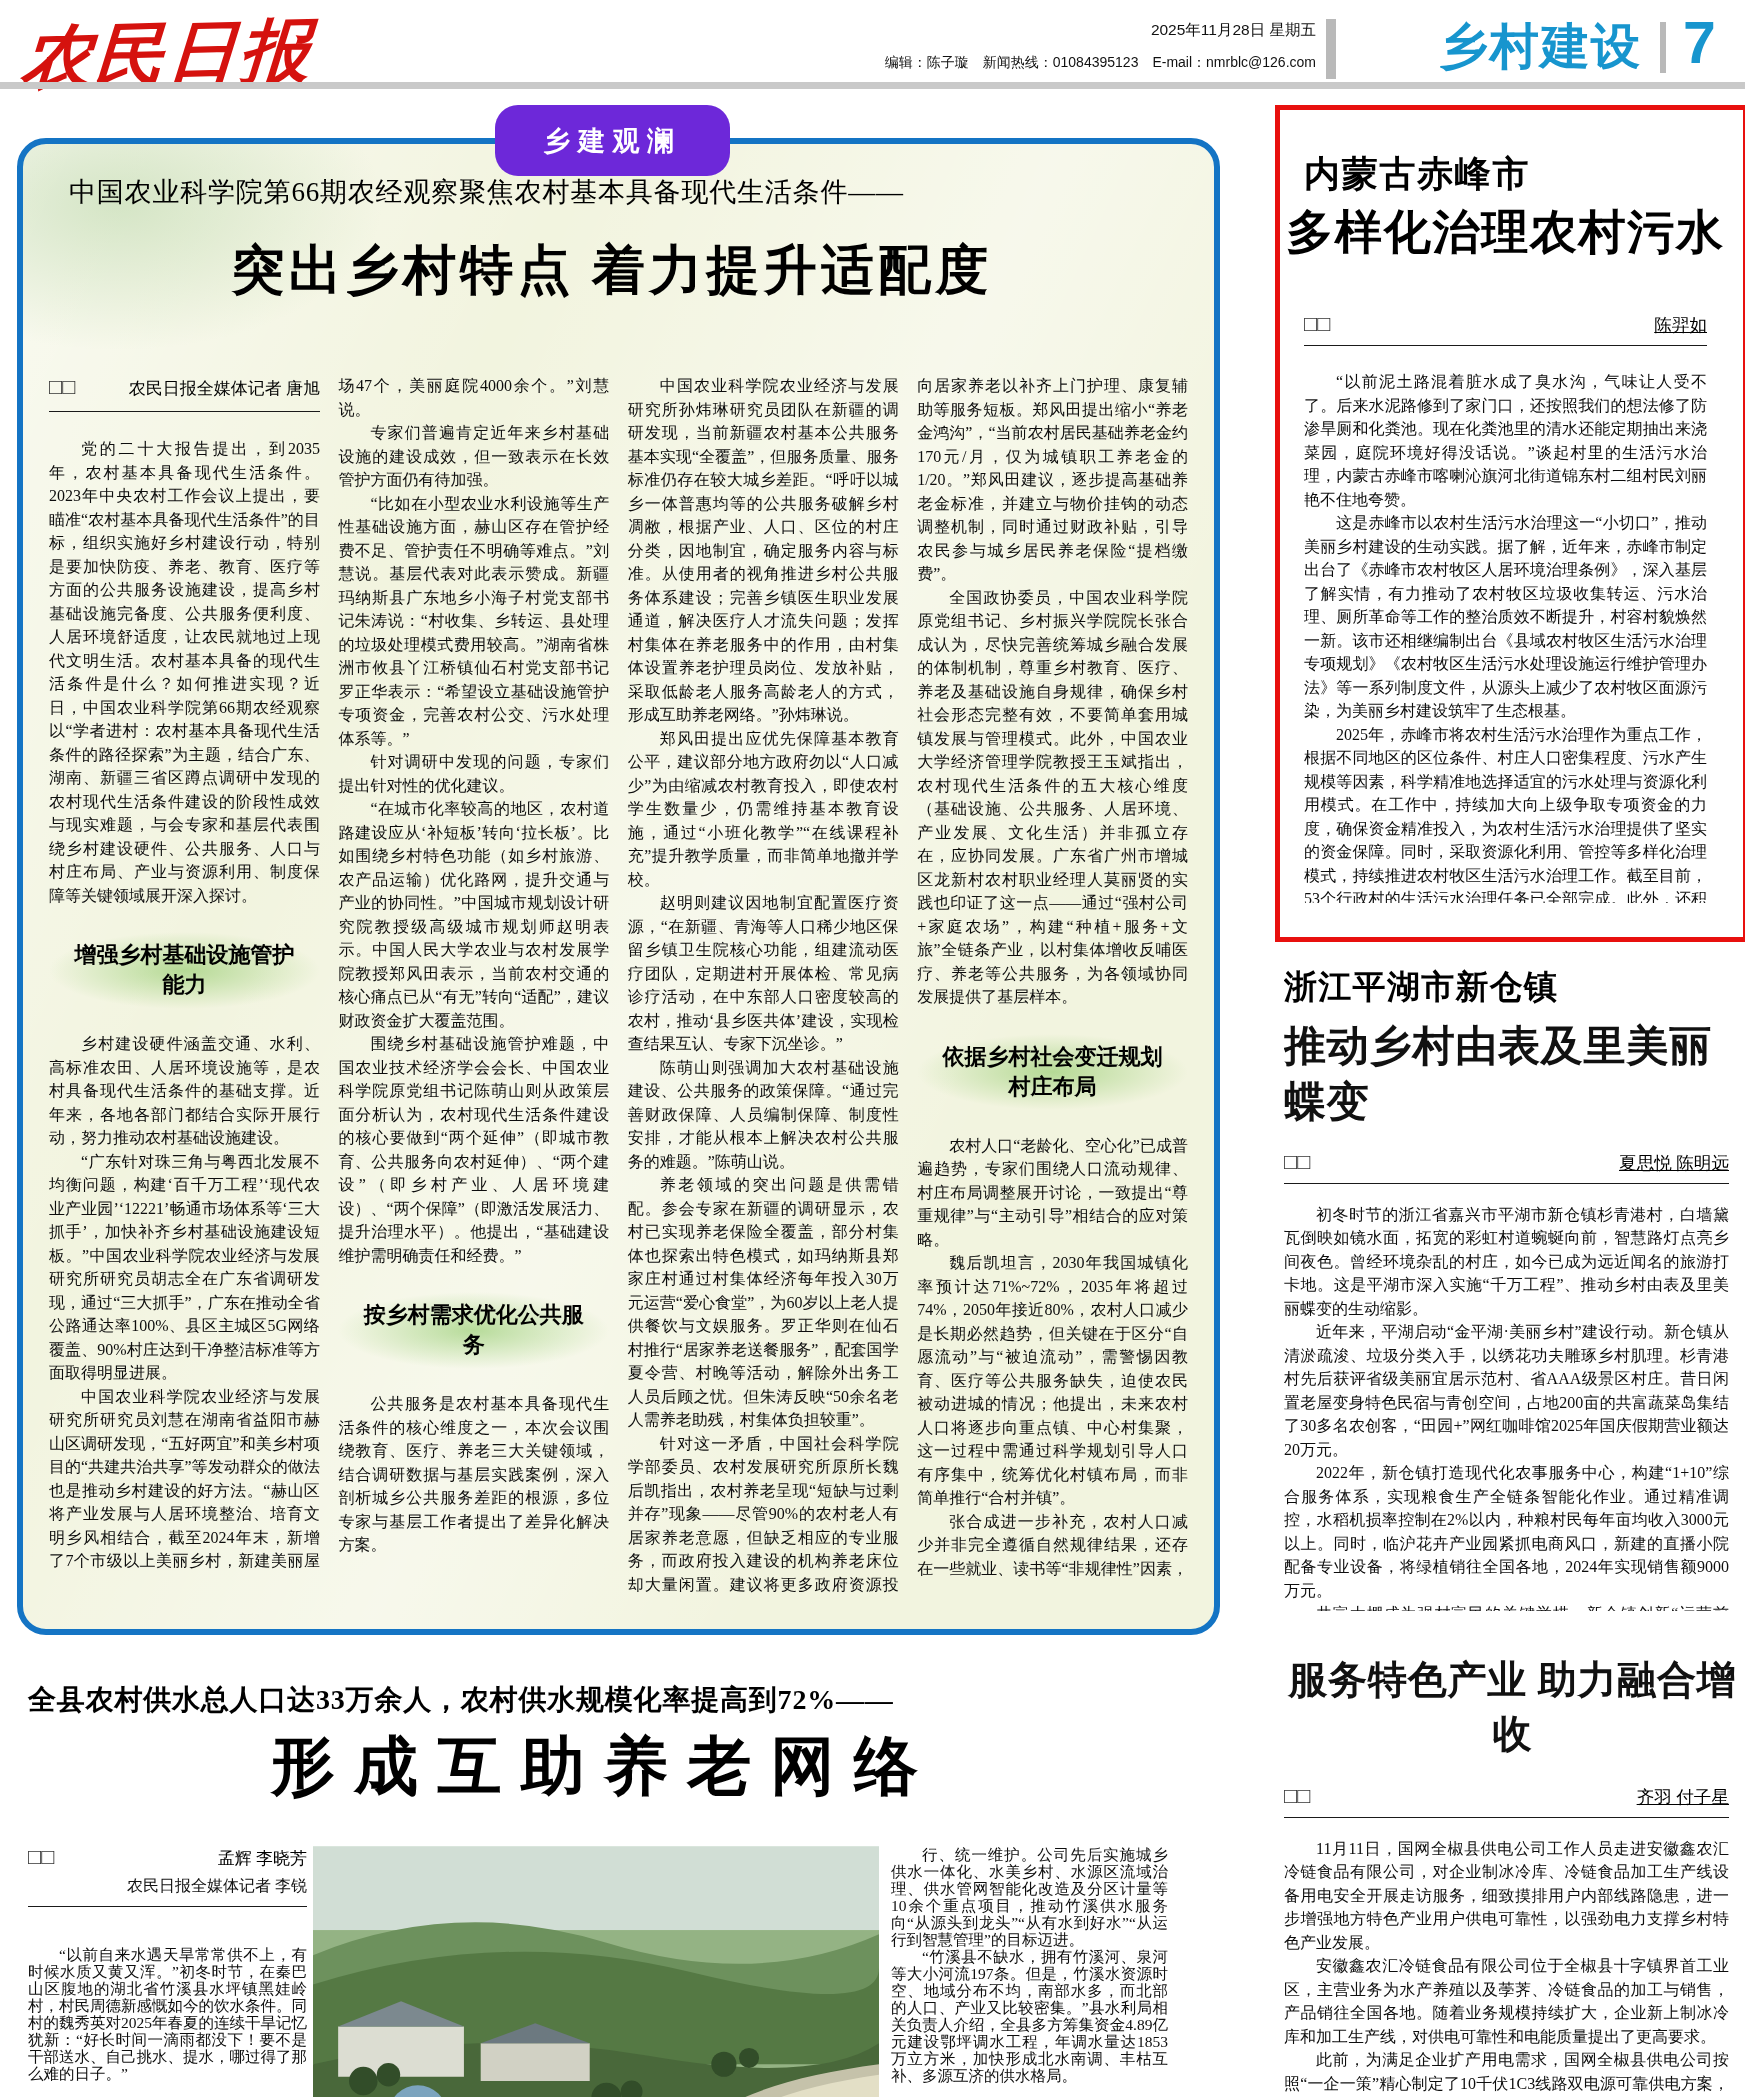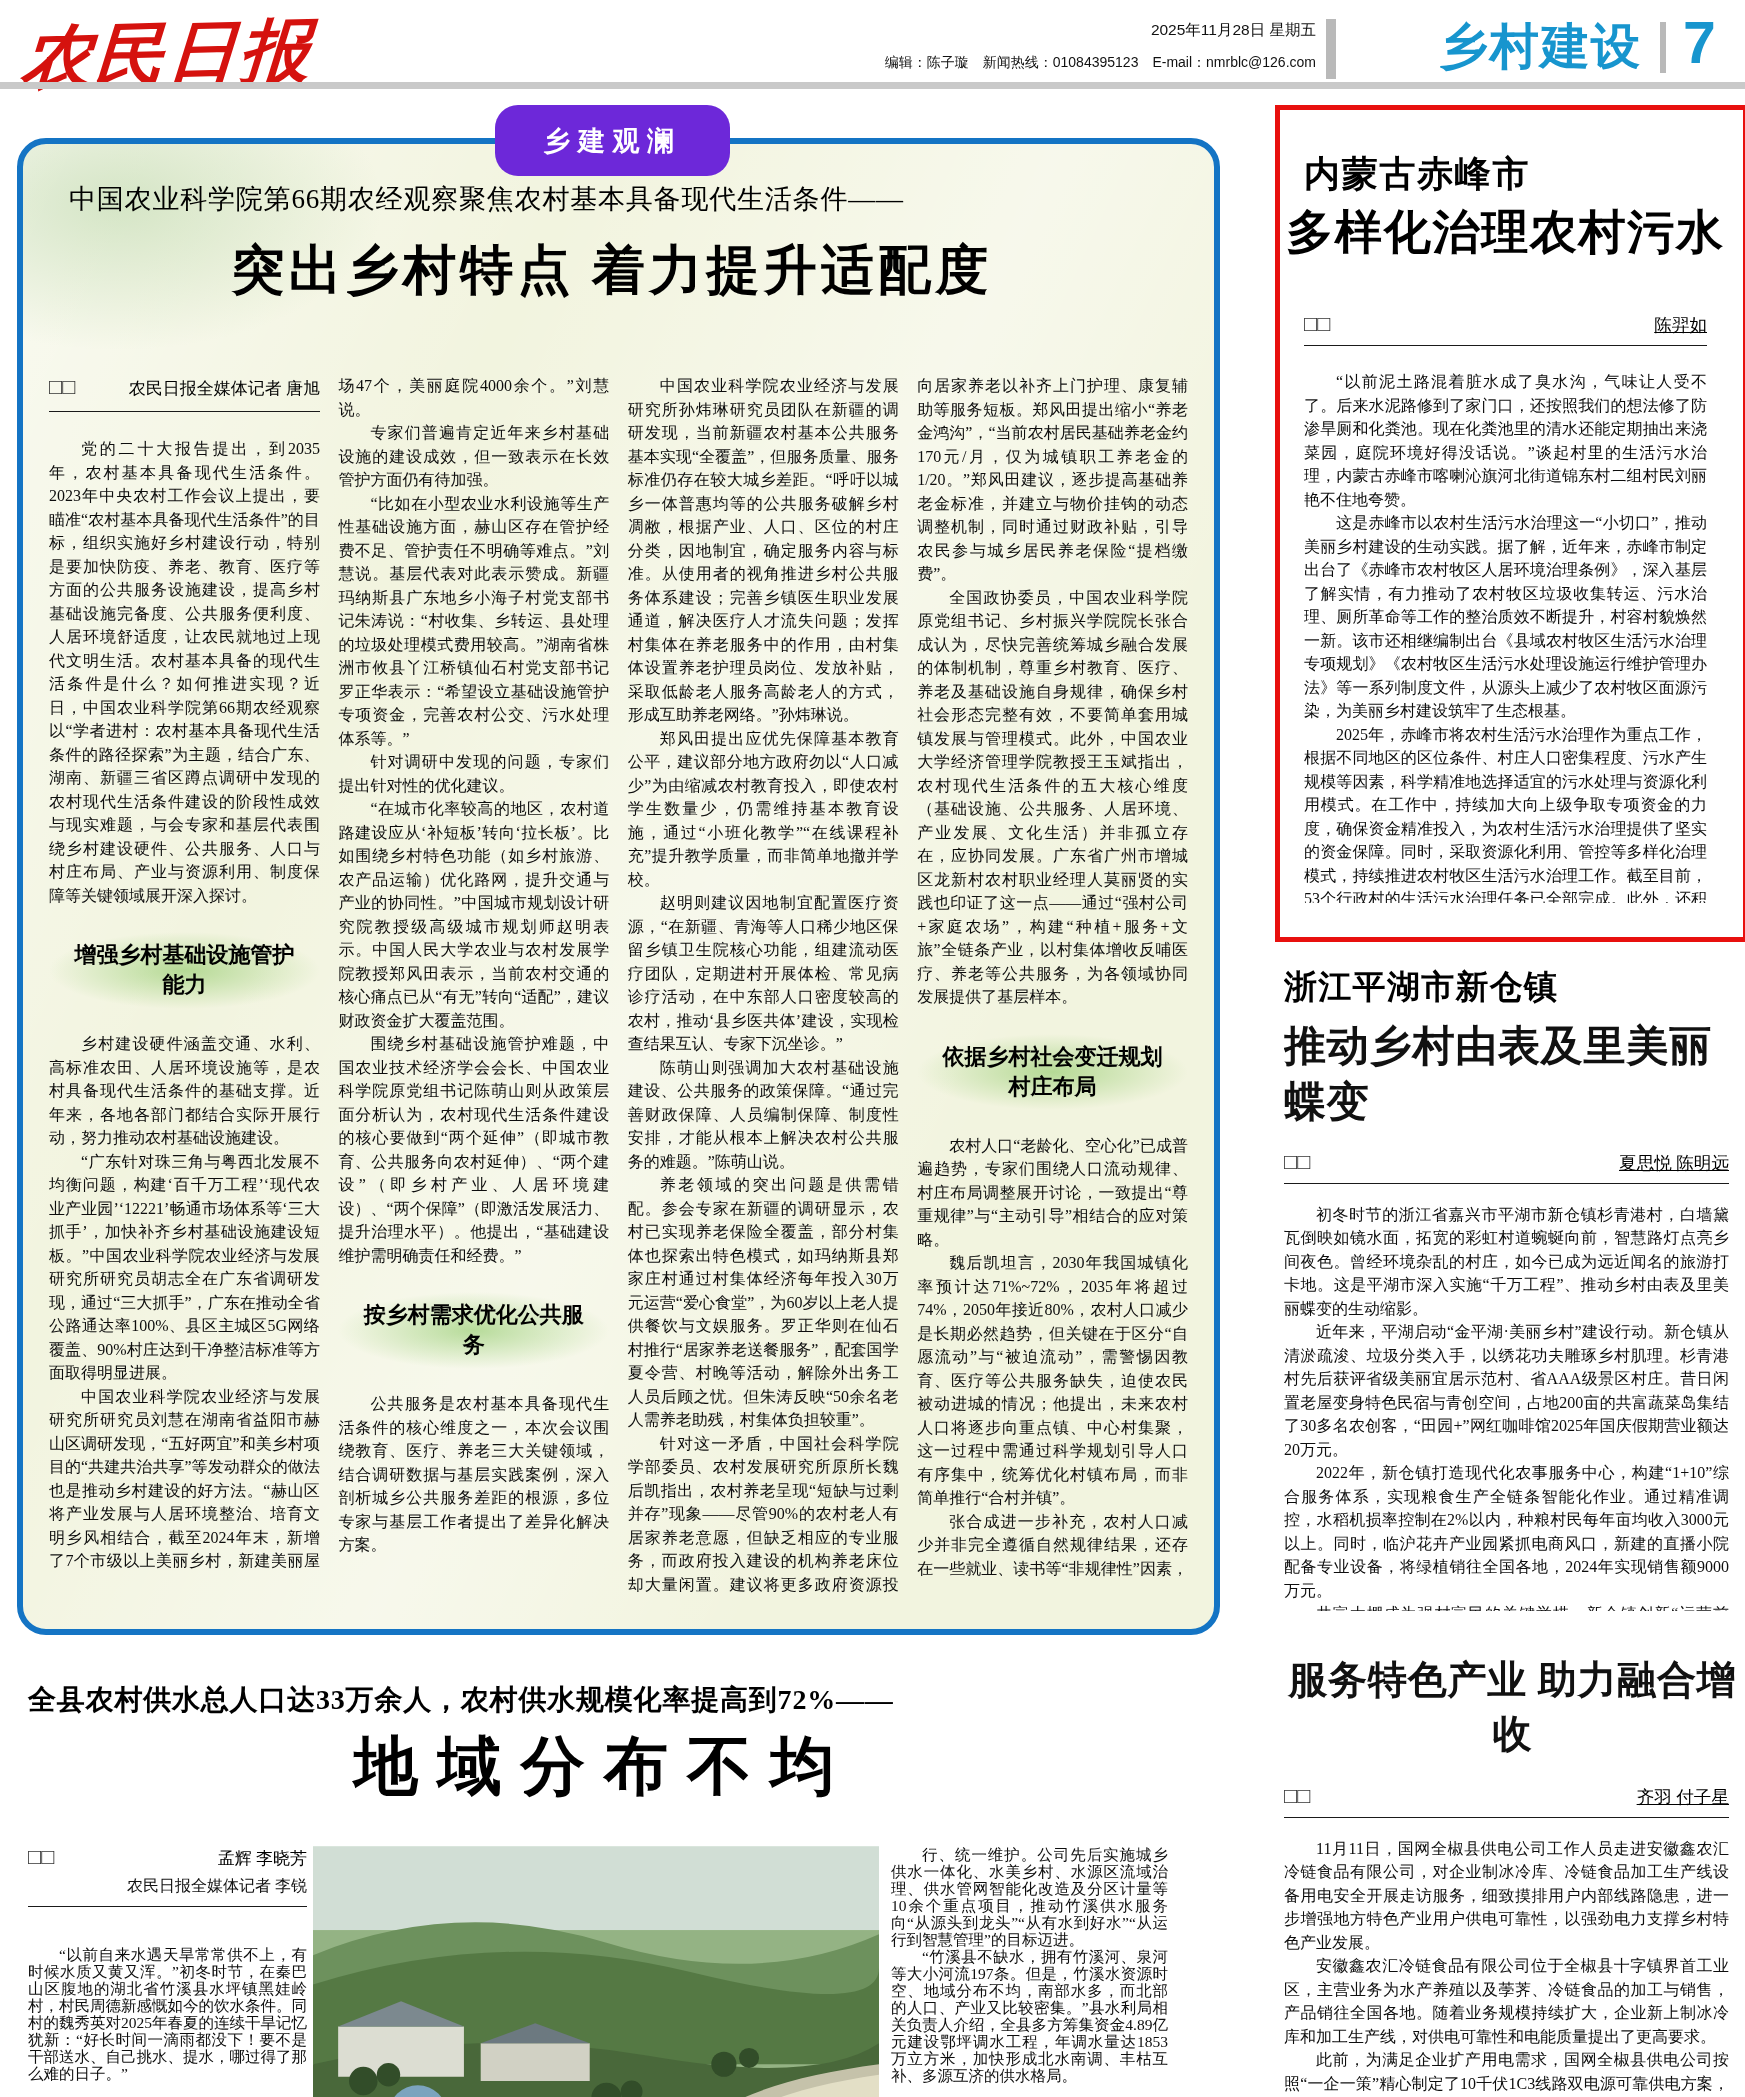--- a/index.html
+++ b/index.html
@@ -24,21 +24,21 @@
   .main-box{position:absolute;left:17px;top:138px;width:1191px;height:1485px;
         border:6.7px solid #1474c4;border-radius:29px;
         background:
           radial-gradient(378px 210px at 8% 4%, rgba(170,205,150,.45), rgba(170,205,150,0) 70%),
           linear-gradient(115deg, rgba(255,255,255,.55) 0%, rgba(255,255,255,0) 30%, rgba(255,255,255,.4) 55%, rgba(255,255,255,0) 75%),
           #f2f4df;
         overflow:hidden;}
   .tab{position:absolute;left:495px;top:105px;width:235px;height:71px;background:#6d28d9;
         border-radius:23px;display:flex;align-items:center;justify-content:center;z-index:5;}
   .tab span{color:#fff;font-size:27px;font-weight:bold;font-family:"Liberation Sans",sans-serif;letter-spacing:7.6px;}
-  .main-kicker{position:absolute;left:46px;top:37px;font-size:27px;letter-spacing:0.8px;color:#000;}
+  .main-kicker{position:absolute;left:46px;top:30px;font-size:27px;letter-spacing:0.8px;color:#000;}
   .main-headline{position:absolute;left:0;top:91px;width:1178px;text-align:center;
         font-size:53px;font-weight:900;letter-spacing:4.2px;color:#000;}
   .article-flow{position:absolute;left:26px;top:230px;width:1139px;height:1229px;
         column-count:4;column-gap:18.5px;column-fill:auto;overflow:hidden;}
   .byline-block{break-inside:avoid;display:flex;justify-content:space-between;align-items:flex-end;
         border-bottom:1.7px solid #1a1a1a;padding-bottom:11px;margin-bottom:25px;}
   .byline-marks{font-size:22px;color:#333;}
   .byline-name{font-size:17px;color:#000;}
   .para{font-size:16px;line-height:23.5px;text-align:justify;text-indent:2em;margin:0;color:#0d0d0d;}
   .subhead{break-inside:avoid;text-align:center;margin:25px 0 23.5px 0;}
@@ -173,21 +173,21 @@
       <span class="author-name">齐羽  付子星</span>
     </div>
     <div class="side-body">
         <p class="para">11月11日，国网全椒县供电公司工作人员走进安徽鑫农汇冷链食品有限公司，对企业制冰冷库、冷链食品加工生产线设备用电安全开展走访服务，细致摸排用户内部线路隐患，进一步增强地方特色产业用户供电可靠性，以强劲电力支撑乡村特色产业发展。</p>
         <p class="para">安徽鑫农汇冷链食品有限公司位于全椒县十字镇界首工业区，主营业务为水产养殖以及荸荠、冷链食品的加工与销售，产品销往全国各地。随着业务规模持续扩大，企业新上制冰冷库和加工生产线，对供电可靠性和电能质量提出了更高要求。</p>
         <p class="para">此前，为满足企业扩产用电需求，国网全椒县供电公司按照“一企一策”精心制定了10千伏1C3线路双电源可靠供电方案，投资153万元新建配套电网工程，实现客户电力接入“零投资”、办电“一次都不用跑”，为企业安全可靠用电注入双“引擎”。</p>
       </div>
   </div>
 
   <div class="zhuxi-kicker">全县农村供水总人口达33万余人，农村供水规模化率提高到72%——</div>
-  <div class="zhuxi-headline">地域分布不均</div>
+  <div class="zhuxi-headline">形成互助养老网络</div>
 
   <div class="zx-byline">
     <div class="row1">
       <span class="byline-marks">□□</span>
       <span class="byline-name">孟辉  李晓芳</span>
     </div>
     <div class="row2">农民日报全媒体记者  李锐</div>
   </div>
 
   <div class="zx-col" style="left:28px;top:1946px;width:279px;height:533px;">

